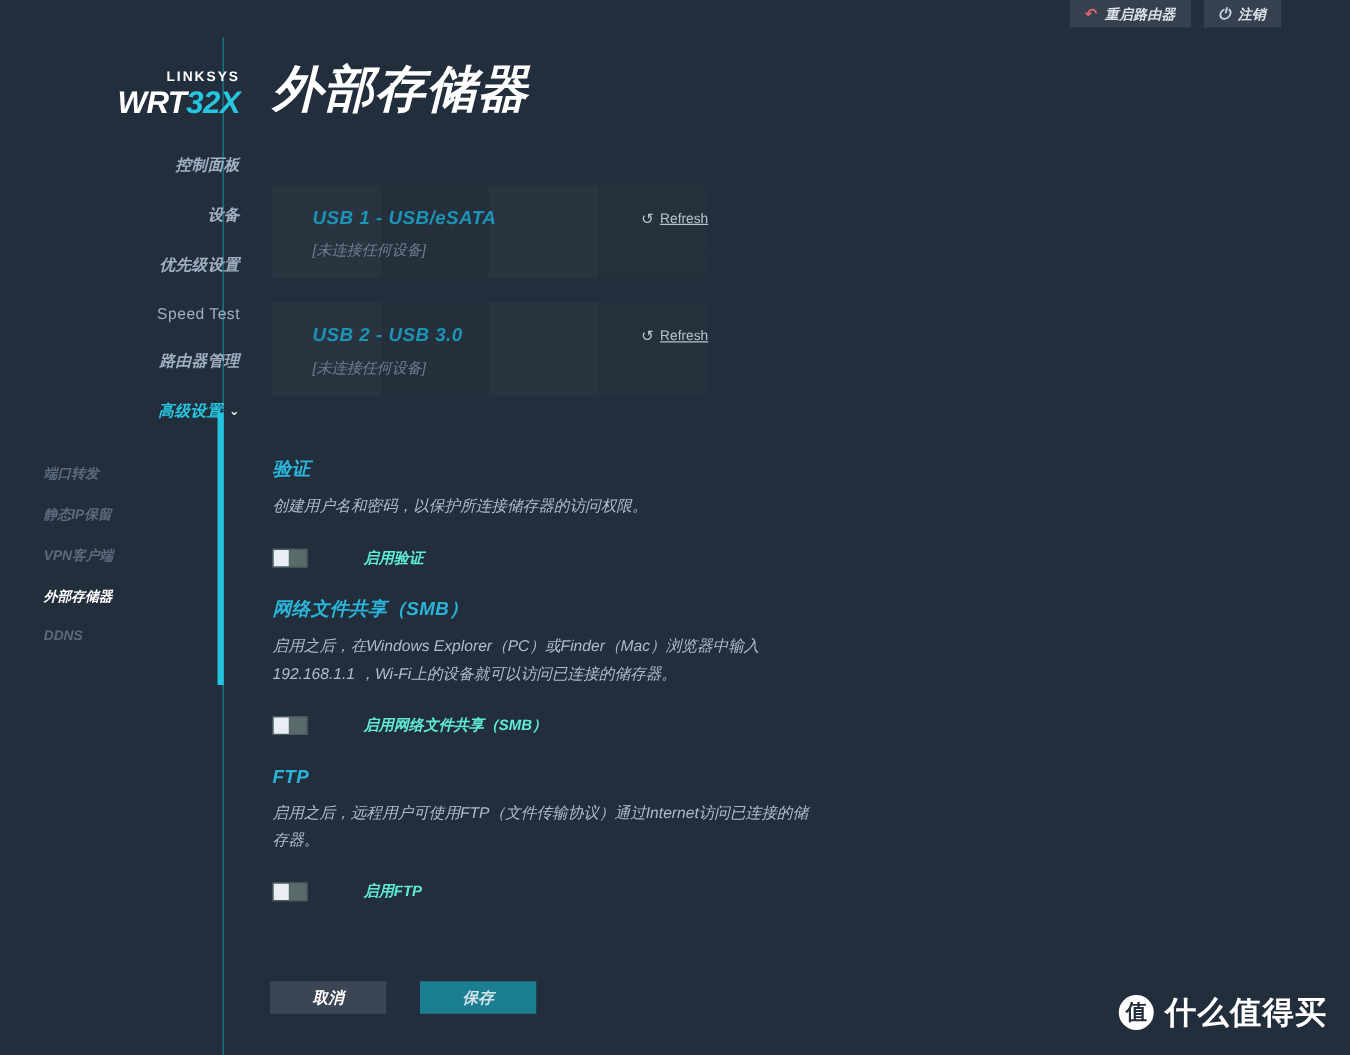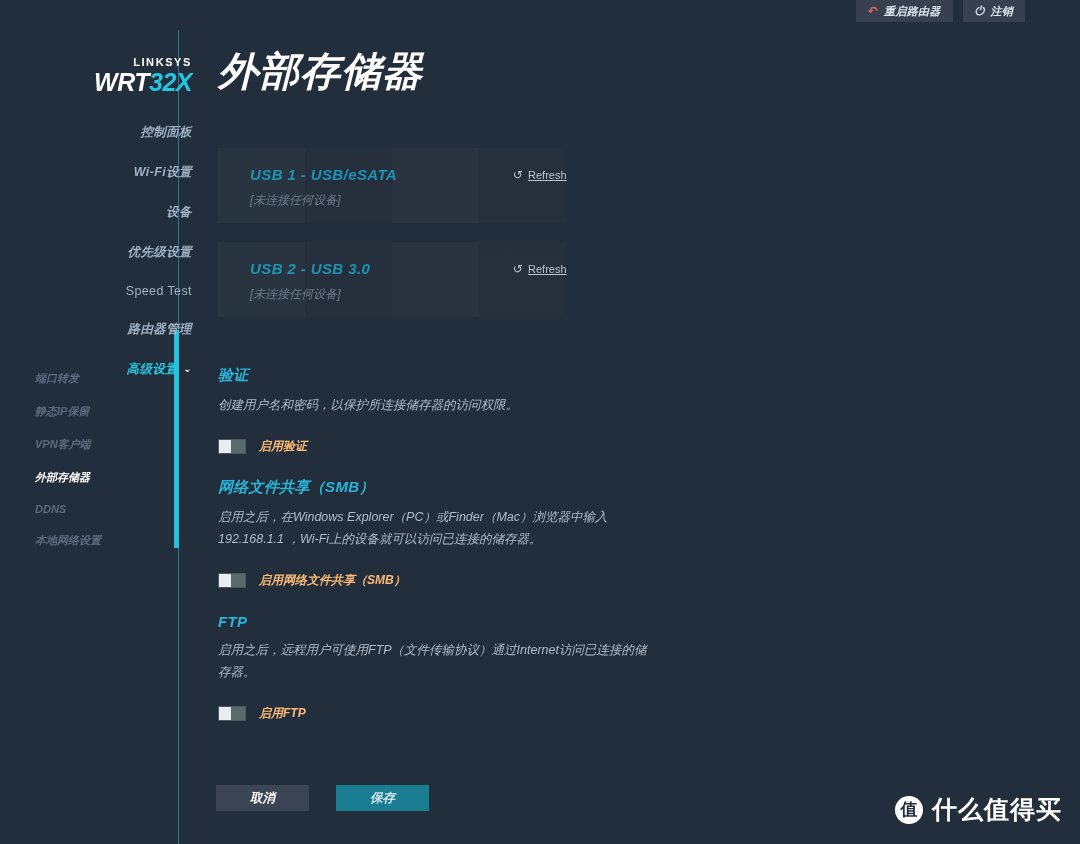--- a/index.html
+++ b/index.html
@@ -260,22 +260,23 @@
     left: 0;
     top: 0;
     width: 12px;
     height: 13px;
     background: #e8eef3;
   }
   .toggle-label {
     font-size: 12px;
     font-style: italic;
     font-weight: bold;
-    color: #fdba74;
-    white-space: nowrap;
+    color: #5eead4;
+    white-space: nowrap;
+    margin-left: 32px;
   }
 
   .sec-auth { top: 366px; }
   .sec-smb  { top: 478px; }
   .sec-ftp  { top: 613px; }
 
   
   .footer-btns {
     position: absolute;
     left: 37px;
@@ -348,35 +349,33 @@
     <div class="side-divider"></div>
     <div class="accent-bar"></div>
 
     <div class="logo">
       <div class="logo-linksys">LINKSYS</div>
       <div class="logo-model"><span class="logo-wrt">WRT</span><span class="logo-32x">32X</span></div>
     </div>
 
     <div class="nav">
       <div class="nav-item">控制面板</div>
-      <div class="nav-item">Wi-Fi设置</div>
       <div class="nav-item">设备</div>
       <div class="nav-item">优先级设置</div>
       <div class="nav-item roman">Speed Test</div>
       <div class="nav-item">路由器管理</div>
       <div class="nav-item active-parent"><span>高级设置</span><span class="chev">⌄</span></div>
     </div>
 
     <div class="subnav">
       <div class="subnav-item">端口转发</div>
       <div class="subnav-item">静态IP保留</div>
       <div class="subnav-item">VPN客户端</div>
       <div class="subnav-item active">外部存储器</div>
       <div class="subnav-item">DDNS</div>
-      <div class="subnav-item">本地网络设置</div>
     </div>
   </div>
 
   <div class="main">
 
     <div class="page-title">外部存储器</div>
 
     <div class="usb-panel p1">
       <div class="usb-title">USB 1 - USB/eSATA</div>
       <div class="usb-status">[未连接任何设备]</div>

